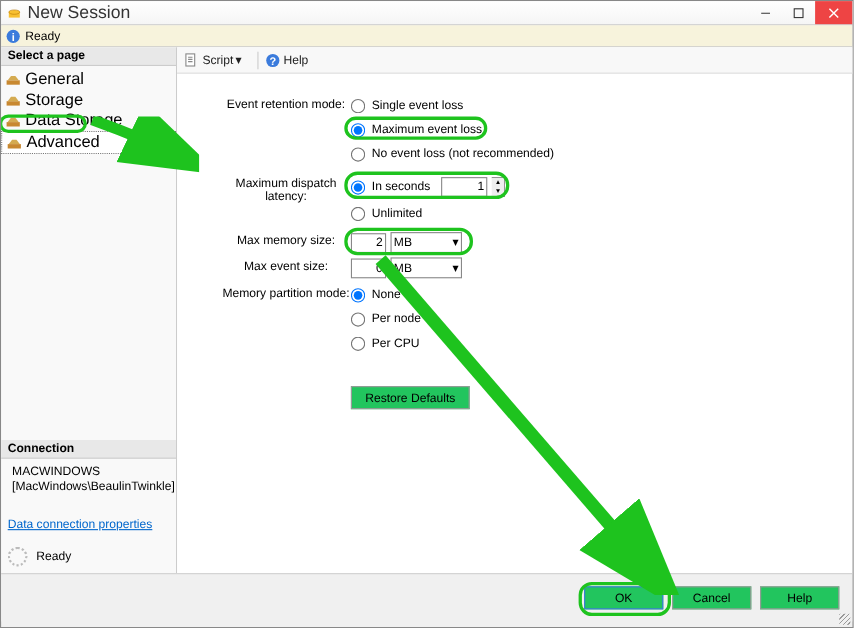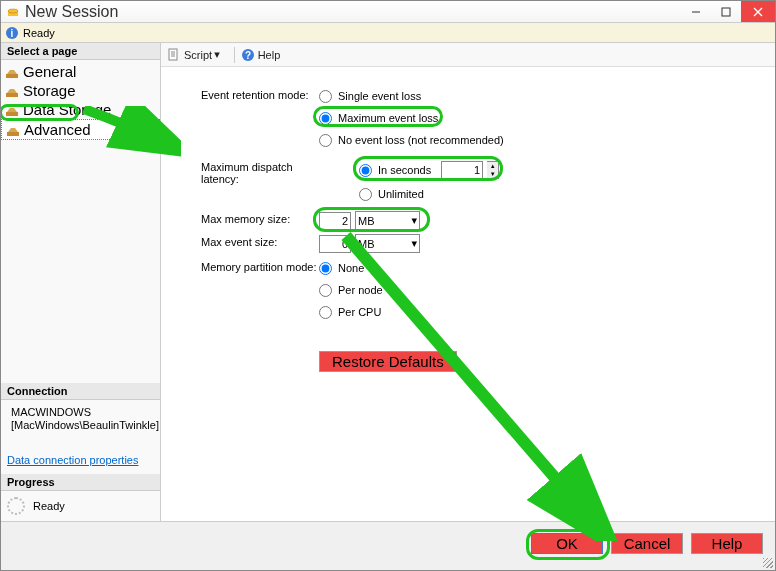--- a/index.html
+++ b/index.html
@@ -108,21 +108,21 @@
     padding: 20px 10px 10px 40px;
     position: relative;
   }
   .formrow {
     display: flex;
     align-items: flex-start;
     margin-bottom: 4px;
   }
   .formrow .label {
     width: 118px;
-    text-align: left;
+    text-align: center;
     padding-top: 2px;
   }
   .optcol { display: flex; flex-direction: column; gap: 4px; }
   .opt { display: flex; align-items: center; gap: 4px; height: 18px; }
   .opt.tall { height: 22px; }
   input[type=radio] { margin: 0 2px 0 0; width: 13px; height: 13px; }
   .numbox {
     width: 42px; height: 18px; border: 1px solid #888; text-align: right; padding-right: 2px;
     font-size: 11px; background: #fff;
   }
@@ -130,22 +130,22 @@
     width: 12px; height: 18px; border: 1px solid #888; border-left: none; font-size: 6px;
     display: flex; flex-direction: column;
   }
   .spinner-btns div { flex: 1; display: flex; align-items: center; justify-content: center; background: #eee; }
   .combo {
     height: 19px; border: 1px solid #888; font-size: 11px; background: #fff;
     display: flex; align-items: center; padding: 0 2px;
   }
   .combo .cbcaret { margin-left: auto; }
   .button {
-    height: 21px; border: 1px solid #999; background: #ef4444; padding: 0 12px;
-    display: inline-flex; align-items: center; font-size: 15px;
+    height: 21px; border: 1px solid #999; background: #22c55e; padding: 0 12px;
+    display: inline-flex; align-items: center; font-size: 11px;
   }
   .footer {
     height: 44px;
     border-top: 1px solid #ccc;
     background: #f0f0f0;
     display: flex;
     align-items: center;
     justify-content: flex-end;
     padding: 0 12px;
     gap: 8px;
@@ -246,21 +246,20 @@
               <rect x="4" y="4" width="8" height="6" fill="#eef" stroke="#888"></rect>
             </svg></span>
         <div class="conn-text">
           <div>MACWINDOWS</div>
           <div>[MacWindows\BeaulinTwinkle]</div>
         </div>
       </div>
       <a class="link">Data connection properties</a>
     </div>
 
-    <div class="side-header">Progress</div>
     <div class="progress-panel">
       <div class="spinner"></div>
       <span>Ready</span>
     </div>
   </div>
 
   <div class="content">
 
     <div class="toolbar">
       <div class="tool">
@@ -295,21 +294,21 @@
             <span>Maximum event loss</span>
           </div>
           <div class="opt">
             <input type="radio" style="">
             <span>No event loss (not recommended)</span>
           </div>
           <div class="highlight-ring" style="left:-6px; top:19px; width:130px; height:21px;"></div>
         </div>
       </div>
 
-      <div class="formrow" style="margin-top:10px;gap:40px;">
+      <div class="formrow" style="margin-top:10px;">
         <div class="label">Maximum dispatch latency:</div>
         <div class="optcol" style="position:relative;">
           <div class="opt tall">
             <input type="radio" checked="" style="">
             <span>In seconds</span>
             <input class="numbox" style="margin-left: 6px;" value="1">
             <span class="spinner-btns">
                 <div>▲</div>
                 <div>▼</div>
               </span>

